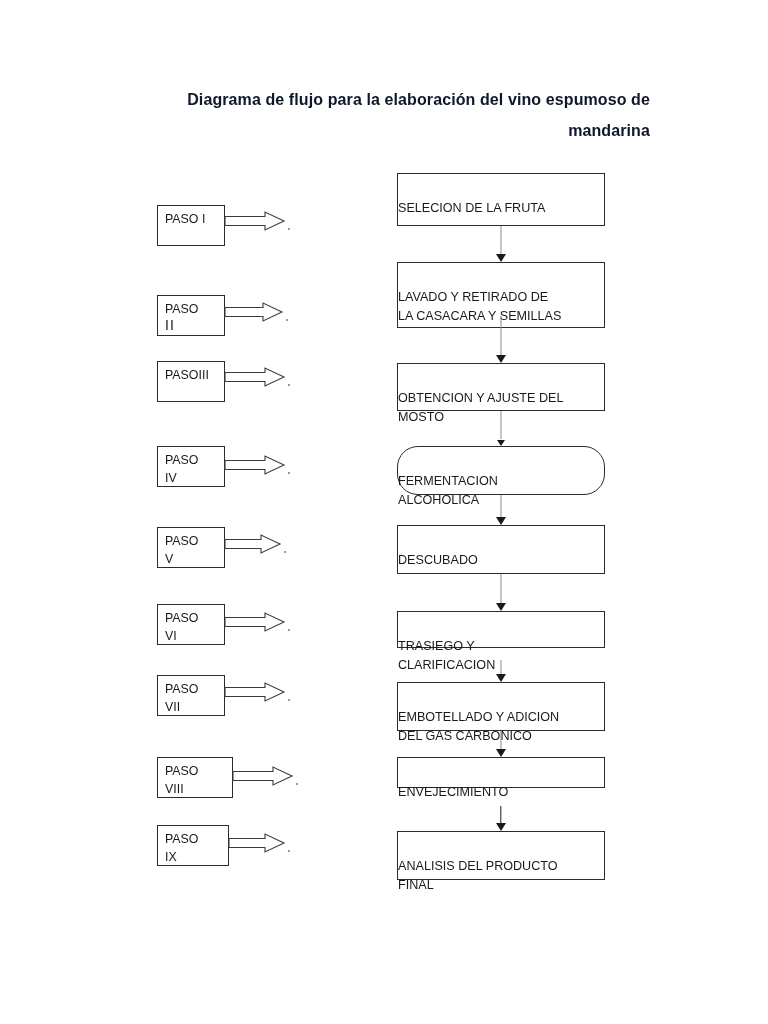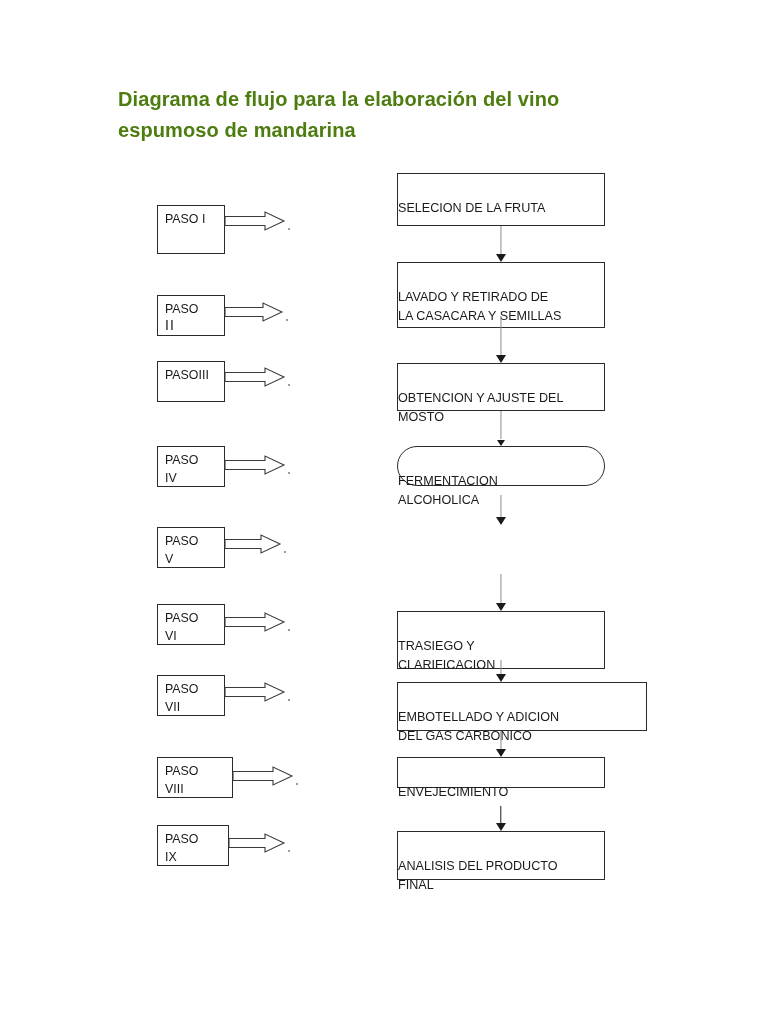--- a/index.html
+++ b/index.html
@@ -24,26 +24,26 @@
     width: 768px;
     height: 1024px;
   }
 
   
   .doc-title {
     position: absolute;
     left: 118px;
     top: 84px;
     width: 532px;
-    text-align: left;
-    font-size: 20px;
+    text-align: right;
+    font-size: 16px;
     font-weight: bold;
     line-height: 31px;
     letter-spacing: 0.1px;
-    color: #4d7c0f;
+    color: #0f172a;
   }
 
   
   .box {
     position: absolute;
     box-sizing: border-box;
     border: 1.2px solid #2b2b2b;
     background: #ffffff;
   }
 
@@ -113,21 +113,21 @@
 </head>
 <body>
 
 <div id="page">
 
   <div class="doc-title">
     <span>Diagrama de flujo para la elaboración del vino espumoso de</span>
     <span>mandarina</span>
   </div>
 
-  <div class="box step-box" style="left:157px; top:205px; width:68px; height:49px;">
+  <div class="box step-box" style="left:157px; top:205px; width:68px; height:41px;">
     <span class="ln">PASO I</span>
   </div>
   <div class="harrow" style="left:225px; top:211px; width:62px;">
     <svg width="62" height="20" viewBox="0 0 62 20" aria-hidden="true">
       <path d="M0,5.5 L40,5.5 L40,1 L59,10 L40,19 L40,14.5 L0,14.5 Z" fill="#ffffff" stroke="#3a3a3a" stroke-width="1.1" stroke-linejoin="miter"></path>
     </svg>
     <span class="dot"></span>
   </div>
 
   <div class="box step-box" style="left:157px; top:295px; width:68px; height:41px;">
@@ -236,44 +236,47 @@
 
   <div class="box proc-box" style="left:397px; top:363px; width:208px; height:48px;">
     <span>OBTENCION Y AJUSTE  DEL
 MOSTO</span>
   </div>
   <div class="vconn" style="left:501px; top:411px; height:35px;">
     <span class="stem" style="height:28px;"></span>
     <span class="head" style="border-top-width:6px; border-left-width:4px; border-right-width:4px;"></span>
   </div>
 
-  <div class="box proc-box" style="left:397px; top:446px; width:208px; height:40px;border-radius:21px;">
+  <div class="box proc-box" style="left:397px; top:446px; width:208px; height:49px;border-radius:21px;">
     <span>FERMENTACION
 ALCOHOLICA</span>
   </div>
   <div class="vconn" style="left:501px; top:495px; height:30px;">
     <span class="stem" style="height:22px;"></span>
     <span class="head"></span>
   </div>
 
+  <div class="box proc-box" style="left:397px; top:525px; width:208px; height:49px;">
+    <span>DESCUBADO</span>
+  </div>
   <div class="vconn" style="left:501px; top:574px; height:37px;">
     <span class="stem" style="height:29px;"></span>
     <span class="head"></span>
   </div>
 
-  <div class="box proc-box" style="left:397px; top:611px; width:208px; height:58px;">
+  <div class="box proc-box" style="left:397px; top:611px; width:208px; height:37px;">
     <span>TRASIEGO Y
 CLARIFICACION</span>
   </div>
   <div class="vconn" style="left:501px; top:660px; height:22px;">
     <span class="stem" style="height:14px;"></span>
     <span class="head"></span>
   </div>
 
-  <div class="box proc-box" style="left:397px; top:682px; width:250px; height:49px;">
+  <div class="box proc-box" style="left:397px; top:682px; width:208px; height:49px;">
     <span>EMBOTELLADO Y ADICION
 DEL GAS CARBONICO</span>
   </div>
   <div class="vconn" style="left:501px; top:731px; height:26px;">
     <span class="stem" style="height:18px;"></span>
     <span class="head"></span>
   </div>
 
   <div class="box proc-box" style="left:397px; top:757px; width:208px; height:31px;">
     <span>ENVEJECIMIENTO</span>

